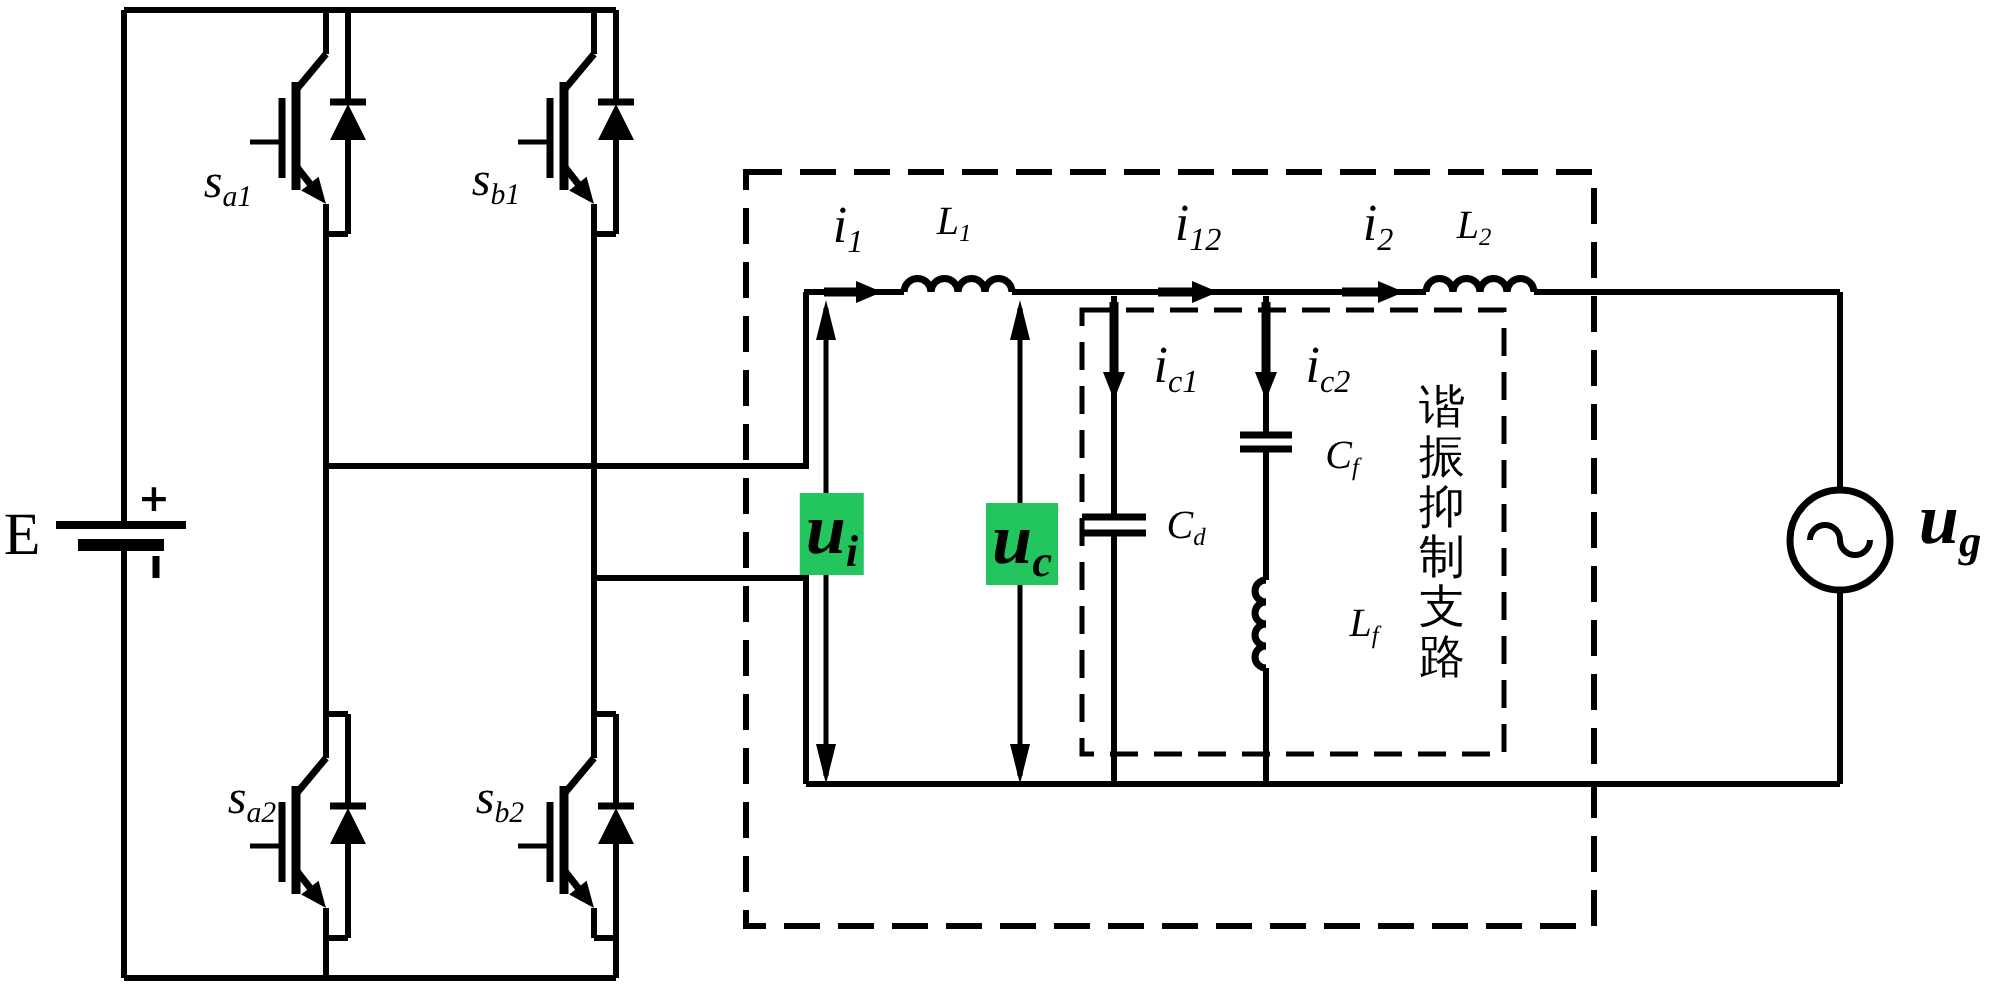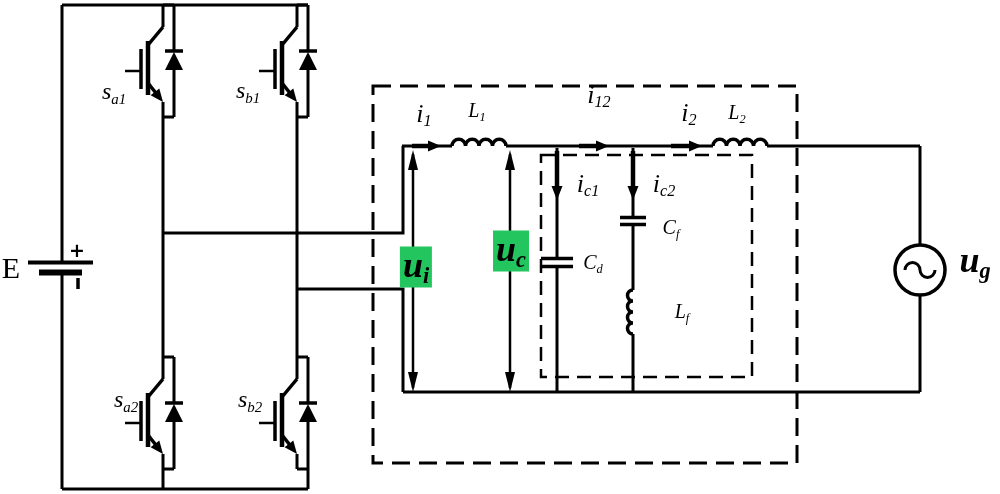--- a/index.html
+++ b/index.html
@@ -135,29 +135,30 @@
   <div class="lbl E" style="left:11px;top:268px;">E</div>
   <div class="lbl plus" style="left:77px;top:250px;">+</div>
 
   <div class="lbl sw" style="left:114px;top:93px;"><span class="it">s</span><sub>a1</sub></div>
   <div class="lbl sw" style="left:248px;top:92px;"><span class="it">s</span><sub>b1</sub></div>
   <div class="lbl sw" style="left:110px;top:401px;margin-left:16px;"><span class="it">s</span><sub>a2</sub></div>
   <div class="lbl sw" style="left:250px;top:401px;"><span class="it">s</span><sub>b2</sub></div>
 
   <div class="lbl cur" style="left:424px;top:115px;"><span class="it">i</span><sub>1</sub></div>
   <div class="lbl comp" style="left:477px;top:112px;"><span class="it">L</span><sub>1</sub></div>
-  <div class="lbl cur" style="left:599px;top:96px;"><span class="it">i</span><sub>12</sub></div>
+  <div class="lbl cur" style="left:599px;top:114px;"><span class="it">i</span><sub>12</sub></div>
   <div class="lbl cur" style="left:689px;top:114px;"><span class="it">i</span><sub>2</sub></div>
   <div class="lbl comp" style="left:737px;top:114px;"><span class="it">L</span><sub>2</sub></div>
 
   <div class="lbl cur" style="left:588px;top:185px;"><span class="it">i</span><sub>c1</sub></div>
   <div class="lbl cur" style="left:664px;top:185px;"><span class="it">i</span><sub>c2</sub></div>
 
   <div class="lbl comp" style="left:593px;top:264px;"><span class="it">C</span><sub>d</sub></div>
   <div class="lbl comp" style="left:671px;top:229px;"><span class="it">C</span><sub>f</sub></div>
   <div class="lbl comp" style="left:682px;top:313px;"><span class="it">L</span><sub>f</sub></div>
 
   <div class="lbl volt" style="left:416px;top:267px;"><span class="it">u</span><sub>i</sub></div>
-  <div class="lbl volt" style="left:511px;top:251px;"><span class="it">u</span><sub>c</sub></div>
+  <div class="lbl volt" style="left:511px;top:272px;"><span class="it">u</span><sub>c</sub></div>
   <div class="lbl volt nobg" style="left:975px;top:262px;"><span class="it">u</span><sub>g</sub></div>
 
+  <div class="cjk" id="vlabel">谐振抑制支路</div>
 
 </div>
 
 </body></html>

